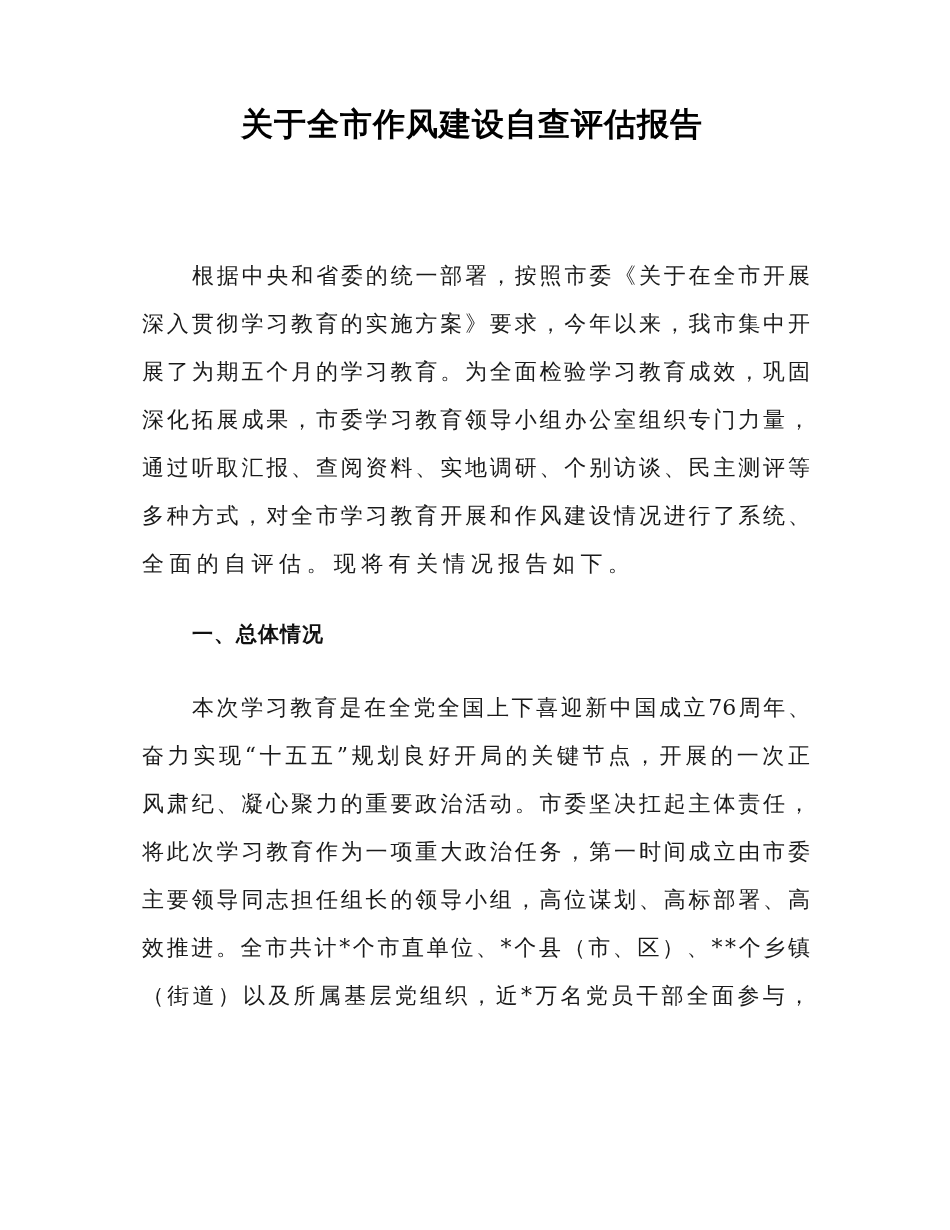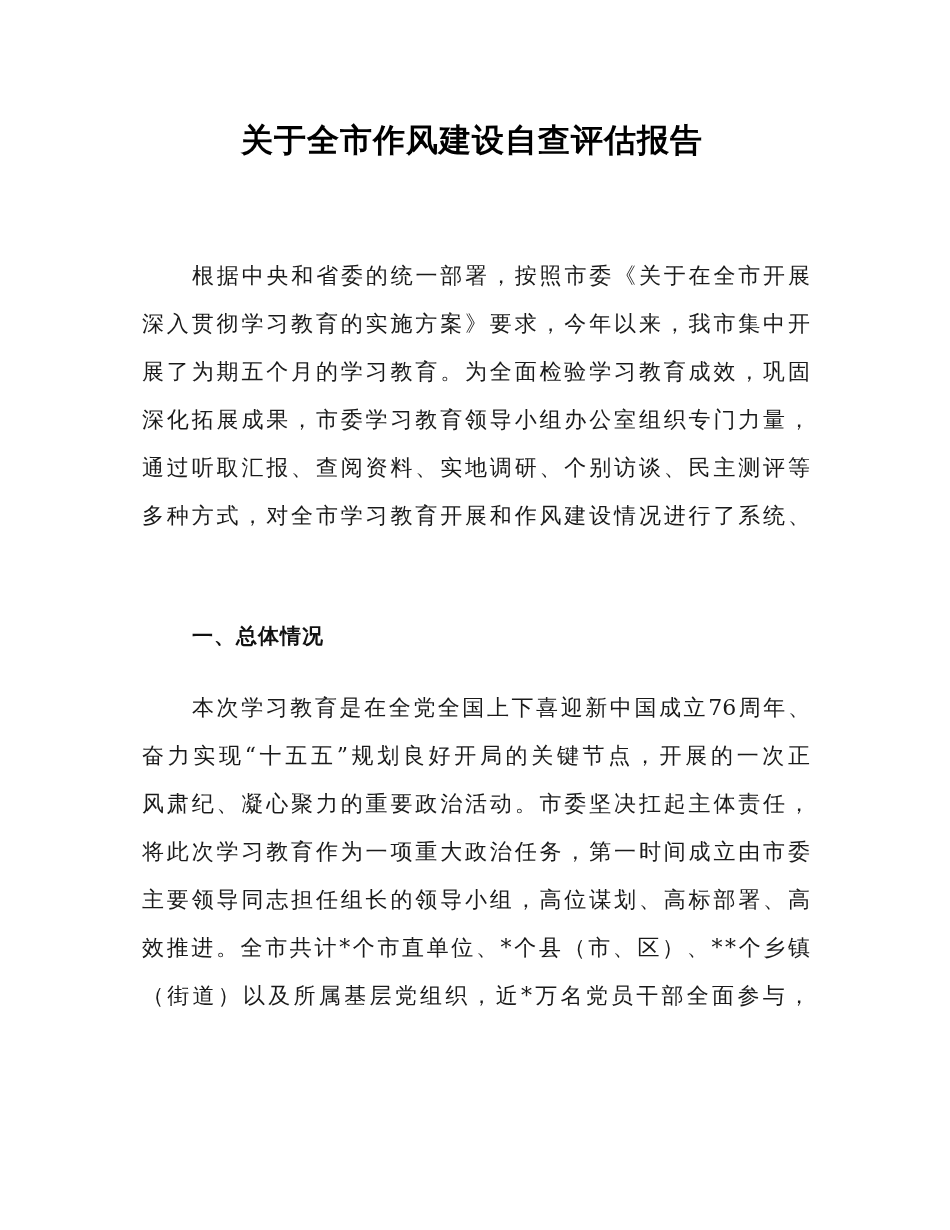--- a/index.html
+++ b/index.html
@@ -18,21 +18,21 @@
       position: absolute;
       left: 0; top: 0;
       width: 950px;
       height: 1230px;
       background: #ffffff;
     }
     .title {
       position: absolute;
       left: 0;
       width: 944px;
-      top: 116px;
+      top: 100px;
       text-align: center;
       font-family: "DejaVu Sans", "Liberation Sans", sans-serif;
       font-weight: bold;
       font-size: 32px;
       line-height: 48px;
       letter-spacing: 1px;
       color: #000000;
     }
     .line {
       position: absolute;
@@ -49,21 +49,21 @@
       display: flex;
       justify-content: space-between;
     }
     .line.indent { left: 192px; width: 618px; }
     .line.last { justify-content: flex-start; letter-spacing: 5.4px; }
     .line .ch { display: inline-block; }
     .heading {
       position: absolute;
       left: 192px;
       height: 30px;
-      font-family: Liberation Sans, sans-serif;
+      font-family: Liberation Mono, monospace;
       font-weight: bold;
       font-size: 21px;
       line-height: 30px;
       color: #111111;
       letter-spacing: 1px;
     }
   </style>
 </head>
 <body>
 
@@ -235,20 +235,21 @@
       <span class="ch">设</span>
       <span class="ch">情</span>
       <span class="ch">况</span>
       <span class="ch">进</span>
       <span class="ch">行</span>
       <span class="ch">了</span>
       <span class="ch">系</span>
       <span class="ch">统</span>
       <span class="ch">、</span>
     </div>
+  <div class="line last" style="top:549px">全面的自评估。现将有关情况报告如下。</div>
 
   <div class="heading" style="top:621px">一、总体情况</div>
 
   <div class="line indent" style="top:693px">
       <span class="ch">本</span>
       <span class="ch">次</span>
       <span class="ch">学</span>
       <span class="ch">习</span>
       <span class="ch">教</span>
       <span class="ch">育</span>

